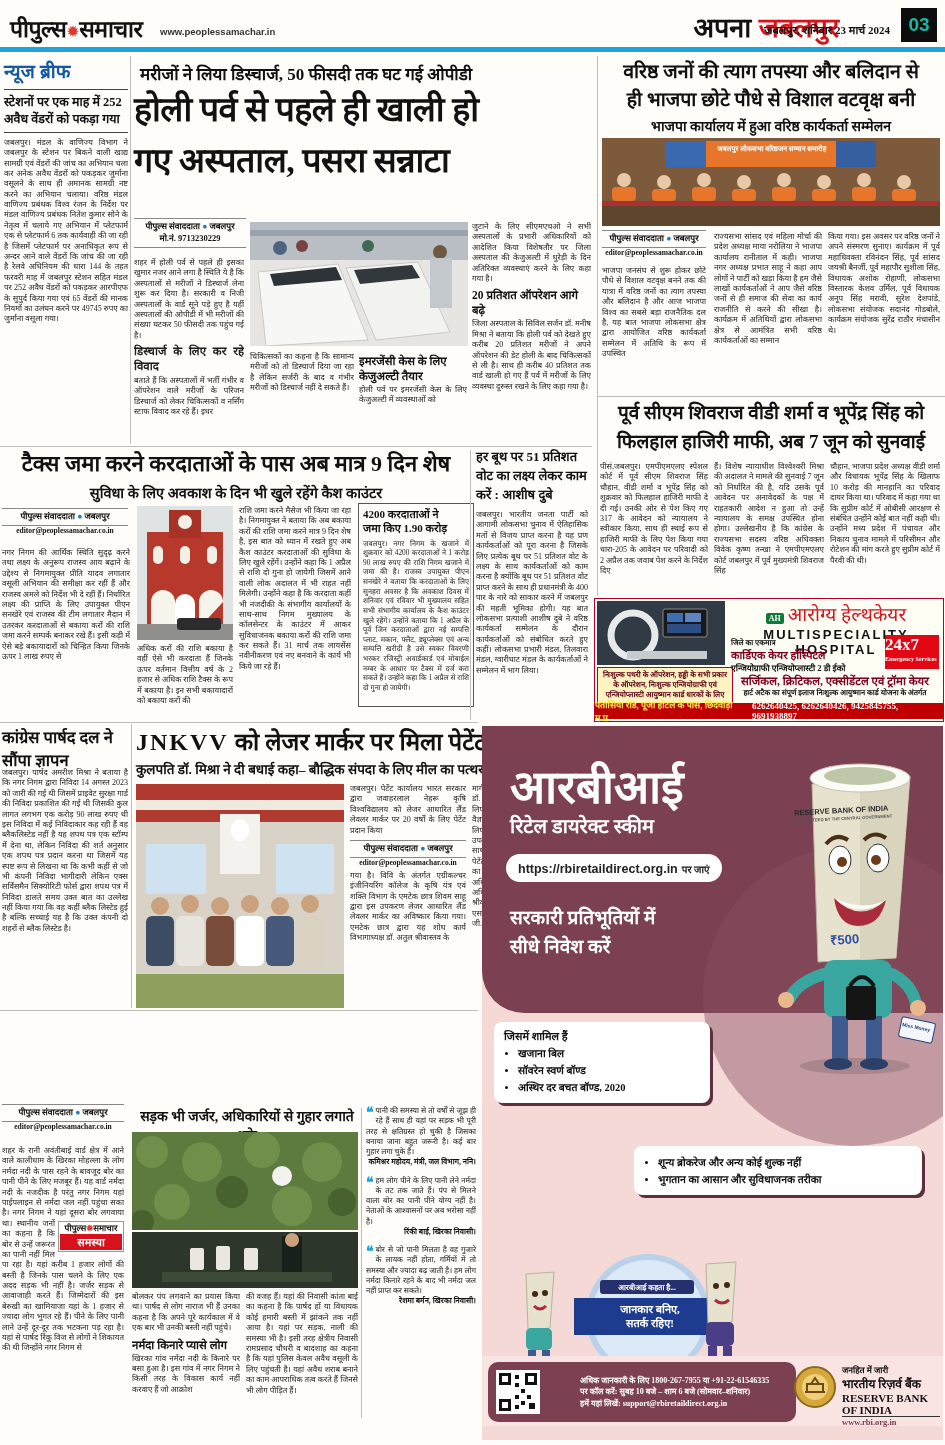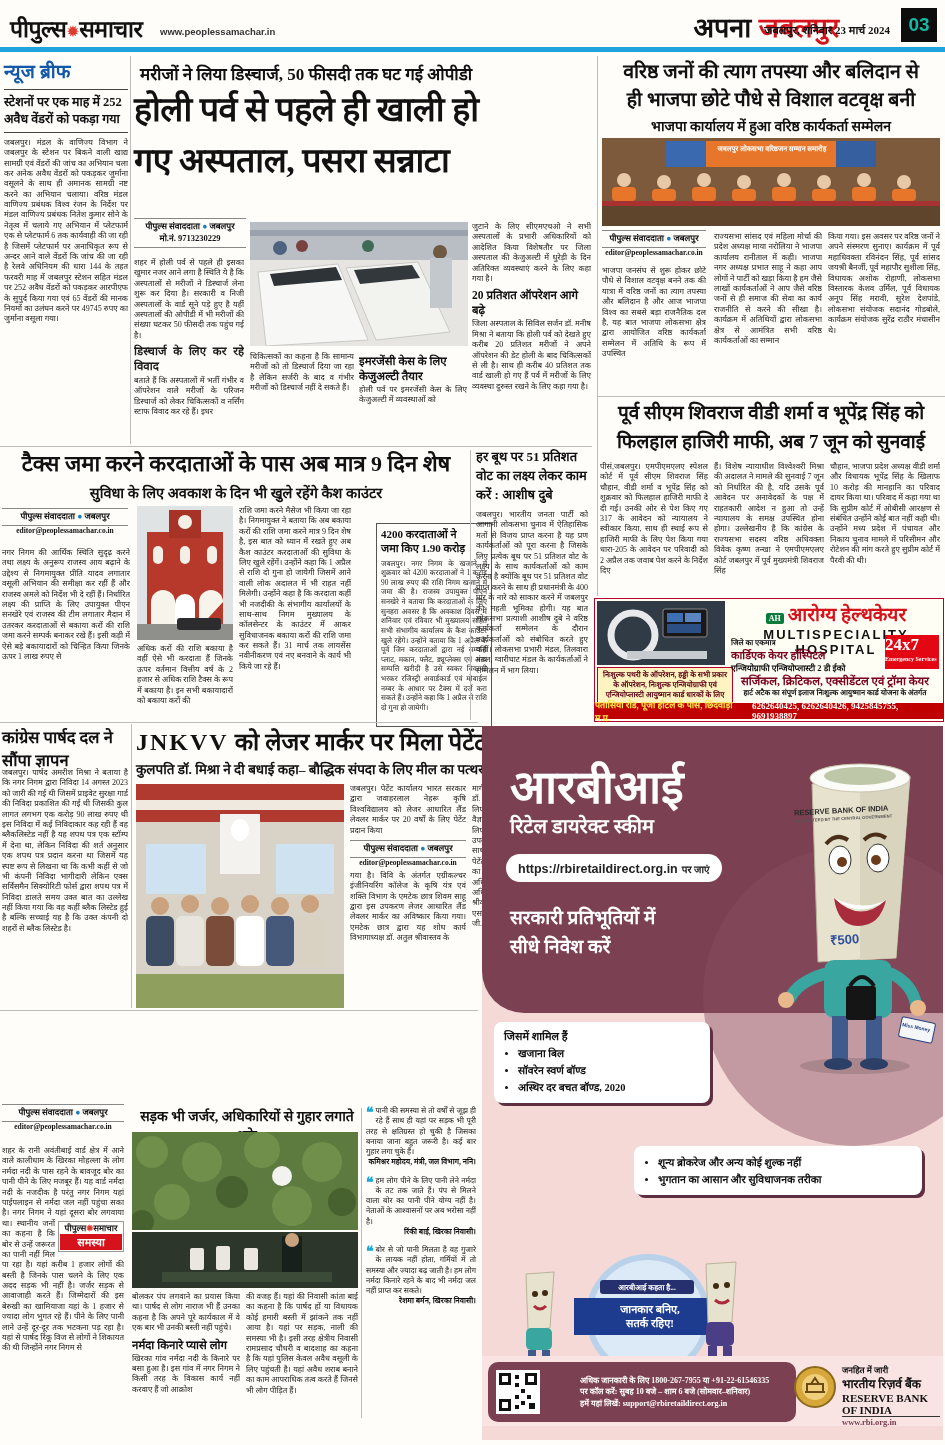--- a/index.html
+++ b/index.html
@@ -48,21 +48,21 @@
   .nar-sub{font-size:14px;font-weight:700;}
   .tax-box{border:1px solid #555;padding:3px 4px;}
   .tax-box-title{font-size:11px;font-weight:800;line-height:1.3;}
   .badge-red{background:#d6131c;color:#fff;font-size:11px;font-weight:800;text-align:center;padding:1px 0;}
   .badge-top{font-size:8.5px;font-weight:800;text-align:center;font-family:"Liberation Sans",sans-serif;}
   .quote-block{font-size:7.6px;line-height:1.35;text-align:justify;}
   .quote-mark{color:#19a8d8;font-size:14px;font-weight:800;float:left;margin-right:2px;line-height:1;}
   .quote-who{display:block;text-align:right;font-weight:700;}
   
   .hosp{border:1.5px solid #b5002a;background:#fffef5;}
-  .hosp-name{color:#d6131c;font-size:19px;font-weight:700;}
+  .hosp-name{color:#d6131c;font-size:19px;font-weight:400;}
   .hosp-eng{font-size:13px;font-weight:800;letter-spacing:2px;font-family:"Liberation Sans",sans-serif;}
   .hosp-247{background:#e30613;color:#fff;font-weight:800;text-align:left;border-radius:0;}
   .hosp-line{color:#7a001d;font-size:11.5px;font-weight:800;text-align:center;}
   .hosp-strip{background:#c00000;color:#ffe84d;font-size:9px;font-weight:800;display:flex;align-items:center;justify-content:center;gap:4px;}
   .hosp-box{background:#fff3c2;border:1px solid #b5002a;color:#5a0013;font-size:7.5px;font-weight:700;line-height:1.35;padding:2px 3px;text-align:center;}
   
   .rbi{background:#f4d9d7;overflow:hidden;}
   .rbi-top{position:absolute;left:0;top:0;width:461px;height:287px;background:#7c4053;border-bottom-left-radius:42px;}
   .rbi-curve{position:absolute;right:-60px;top:120px;width:300px;height:300px;border-radius:50%;background:#8a4d61;opacity:.45;}
   .rbi-title{color:#fff;font-size:46px;font-weight:800;font-family:"Liberation Sans",sans-serif;}
@@ -229,21 +229,21 @@
           <path d="M62 122v-26a12 12 0 0 1 24 0z"></path>
           <path d="M38 122v-24a10 10 0 0 1 20 0v24z" fill="#fff"></path>
         </g>
       <rect y="118" width="96" height="16" fill="#8f8f8c"></rect>
       <rect x="40" y="112" width="44" height="12" rx="3" fill="#2c2c2e"></rect>
     </svg>
   </div>
   <div class="abs b8" style="left:2px;top:548px;width:128px;height:172px;">नगर निगम की आर्थिक स्थिति सुदृढ़ करने तथा लक्ष्य के अनुरूप राजस्व आय बढ़ाने के उद्देश्य से निगमायुक्त प्रीति यादव लगातार वसूली अभियान की समीक्षा कर रहीं हैं और राजस्व अमले को निर्देश भी दे रहीं हैं। निर्धारित लक्ष्य की प्राप्ति के लिए उपायुक्त पीएन सनखेरे एवं राजस्व की टीम लगातार मैदान में उतरकर करदाताओं से बकाया करों की राशि जमा करने सम्पर्क बनाकर रखे हैं। इसी कड़ी में ऐसे बड़े बकायादारों को चिन्हित किया जिनके ऊपर 1 लाख रुपए से</div>
   <div class="abs b8" style="left:137px;top:644px;width:96px;height:76px;">अधिक करों की राशि बकाया है वहीं ऐसे भी करदाता हैं जिनके ऊपर वर्तमान वित्तीय वर्ष के 2 हजार से अधिक राशि टैक्स के रूप में बकाया है। इन सभी बकायादारों को बकाया करों की</div>
   <div class="abs b8" style="left:239px;top:506px;width:112px;height:214px;">राशि जमा करने मैसेज भी किया जा रहा है। निगमायुक्त ने बताया कि अब बकाया करों की राशि जमा करने मात्र 9 दिन शेष है, इस बात को ध्यान में रखते हुए अब कैश काउंटर करदाताओं की सुविधा के लिए खुले रहेंगें। उन्होंने कहा कि 1 अप्रैल से राशि दो गुना हो जायेगी जिसमें आने वाली लोक अदालत में भी राहत नहीं मिलेगी। उन्होंने कहा है कि करदाता कहीं भी नजदीकी के संभागीय कार्यालयों के साथ-साथ निगम मुख्यालय के कॉलसेन्टर के काउंटर में आकर सुविधाजनक बकाया करों की राशि जमा कर सकते हैं। 31 मार्च तक लायसेंस नवीनीकरण एवं नए बनवाने के कार्य भी किये जा रहे हैं।</div>
-  <div class="abs tax-box" style="left:376px;top:503px;width:106px;height:196px;margin-top:20px;">
+  <div class="abs tax-box" style="left:358px;top:503px;width:106px;height:196px;">
     <div class="tax-box-title">
       <div>4200 करदाताओं ने</div>
       <div>जमा किए 1.90 करोड़</div>
     </div>
     <div class="b7" style="margin-top:3px;height:158px;">जबलपुर। नगर निगम के खजाने में शुक्रवार को 4200 करदाताओं ने 1 करोड़ 90 लाख रुपए की राशि निगम खजाने में जमा की है। राजस्व उपायुक्त पीएन सनखेरे ने बताया कि करदाताओं के लिए सुनहरा अवसर है कि अवकाश दिवस में शनिवार एवं रविवार भी मुख्यालय सहित सभी संभागीय कार्यालय के कैश काउंटर खुले रहेंगे। उन्होंने बताया कि 1 अप्रैल के पूर्व जिन करदाताओं द्वारा नई सम्पत्ति प्लाट, मकान, फ्लैट, ड्यूप्लेक्स एवं अन्य सम्पत्ति खरीदी है उसे स्वकर विवरणी भरकर रजिस्ट्री अवार्डकार्ड एवं मोबाईल नम्बर के आधार पर टैक्स में दर्ज करा सकते हैं। उन्होंने कहा कि 1 अप्रैल से राशि दो गुना हो जायेगी।</div>
   </div>
 
   <div class="vline" style="left:470px;top:450px;height:270px;"></div>
   <div class="abs booth-head" style="left:476px;top:448px;width:112px;">हर बूथ पर 51 प्रतिशत वोट का लक्ष्य लेकर काम करें : आशीष दुबे</div>
   <div class="abs b8" style="left:476px;top:510px;width:112px;height:210px;">जबलपुर। भारतीय जनता पार्टी को आगामी लोकसभा चुनाव में ऐतिहासिक मतों से विजय प्राप्त करना है यह प्रण कार्यकर्ताओं को पूरा करना है जिसके लिए प्रत्येक बूथ पर 51 प्रतिशत वोट के लक्ष्य के साथ कार्यकर्ताओं को काम करना है क्योंकि बूथ पर 51 प्रतिशत वोट प्राप्त करने के साथ ही प्रधानमंत्री के 400 पार के नारे को साकार करने में जबलपुर की महती भूमिका होगी। यह बात लोकसभा प्रत्याशी आशीष दुबे ने वरिष्ठ कार्यकर्ता सम्मेलन के दौरान कार्यकर्ताओं को संबोधित करते हुए कहीं। लोकसभा प्रभारी मंडल, तिलवारा मंडल, ग्वारीघाट मंडल के कार्यकर्ताओं ने सम्मेलन में भाग लिया।</div>

